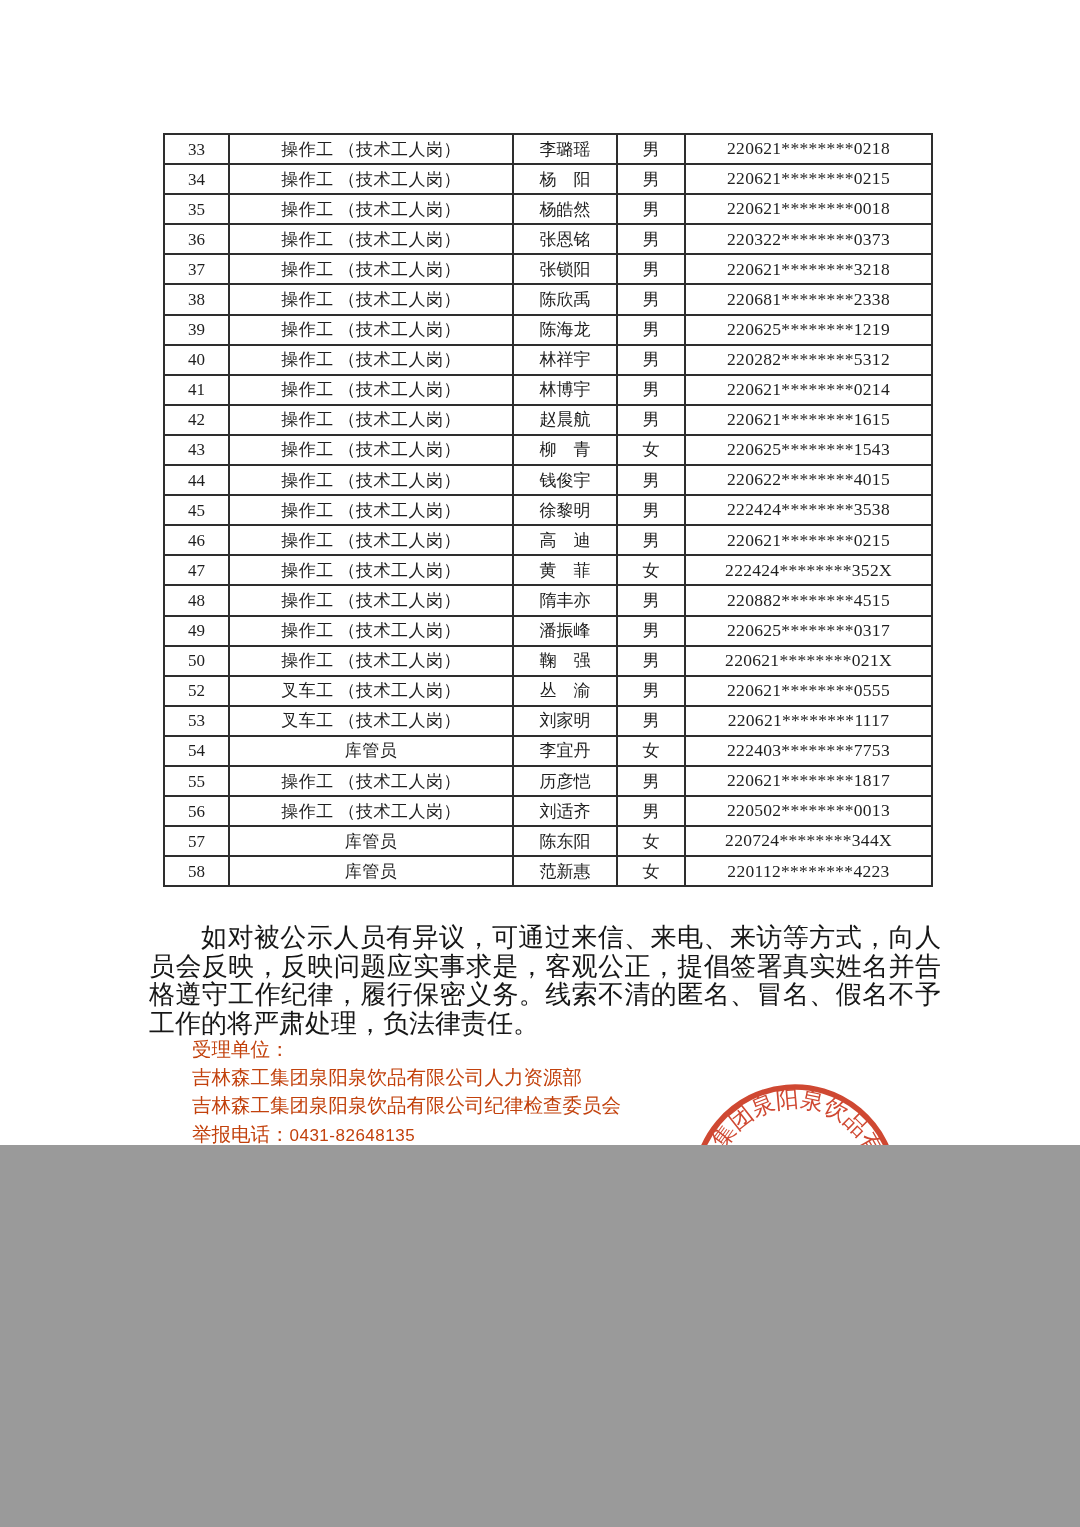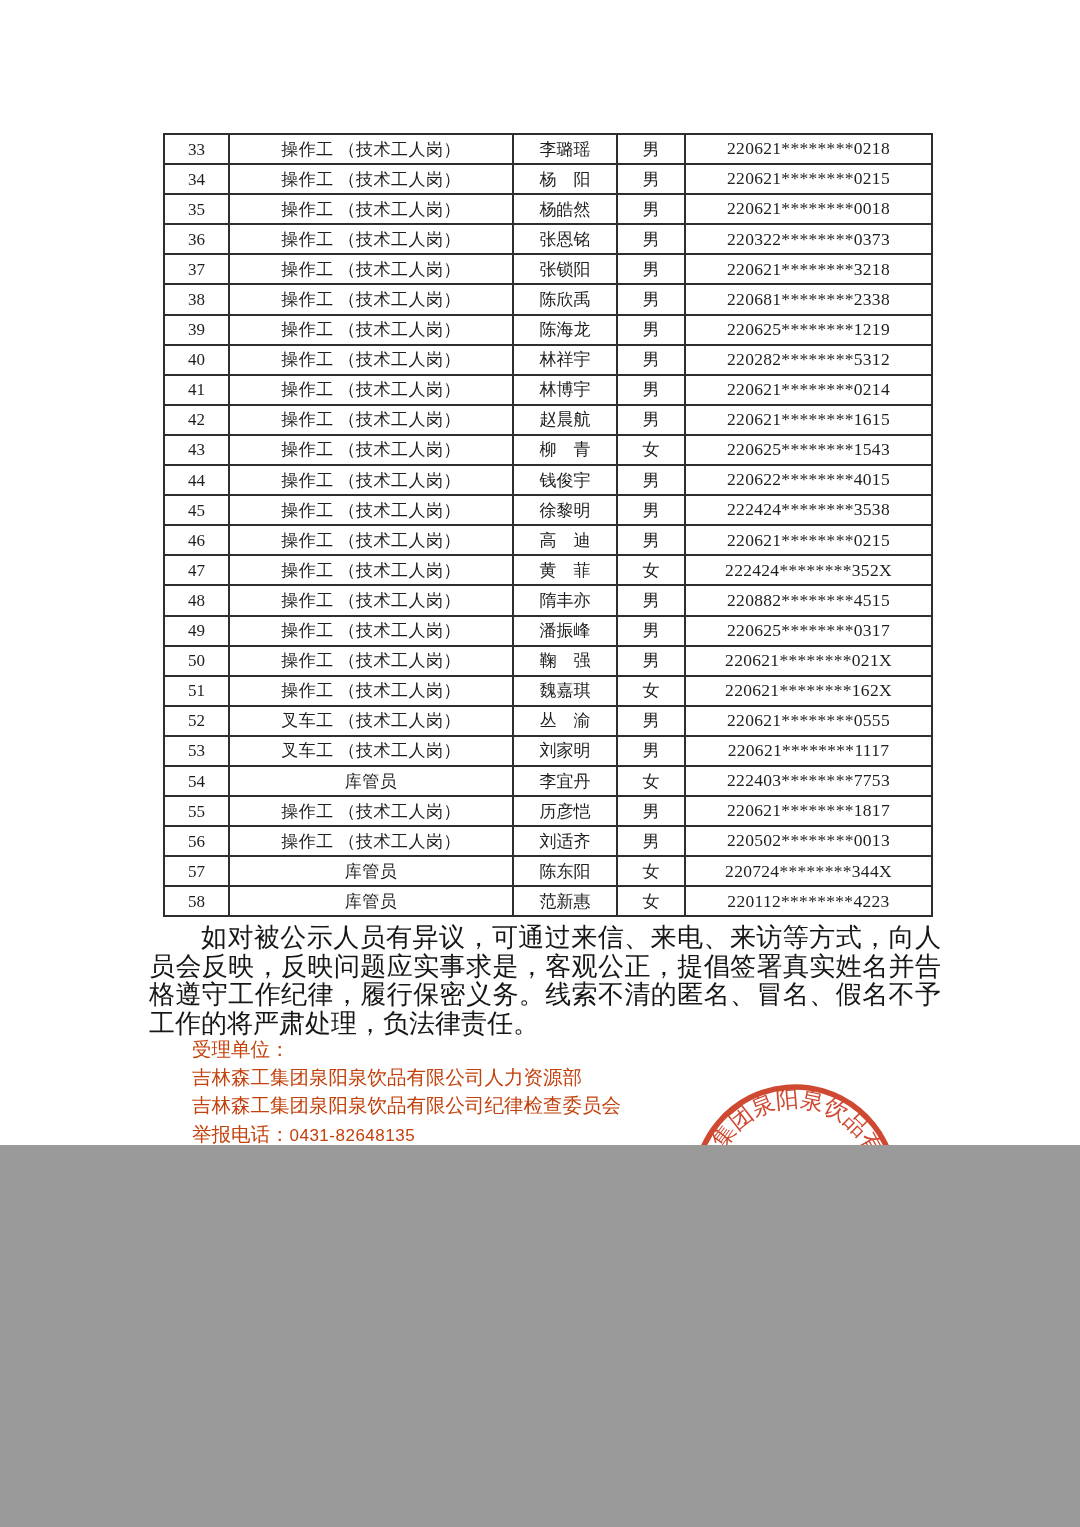--- a/index.html
+++ b/index.html
@@ -200,27 +200,20 @@
           <td class="col-name">潘振峰</td>
           <td class="col-gender">男</td>
           <td class="col-id_number">220625********0317</td>
         </tr>
         <tr>
           <td class="col-no">50</td>
           <td class="col-position">操作工 （技术工人岗）</td>
           <td class="col-name">鞠　强</td>
           <td class="col-gender">男</td>
           <td class="col-id_number">220621********021X</td>
-        </tr>
-        <tr>
-          <td class="col-no">51</td>
-          <td class="col-position">操作工 （技术工人岗）</td>
-          <td class="col-name">魏嘉琪</td>
-          <td class="col-gender">女</td>
-          <td class="col-id_number">220621********162X</td>
         </tr>
         <tr>
           <td class="col-no">52</td>
           <td class="col-position">叉车工 （技术工人岗）</td>
           <td class="col-name">丛　渝</td>
           <td class="col-gender">男</td>
           <td class="col-id_number">220621********0555</td>
         </tr>
         <tr>
           <td class="col-no">53</td>

